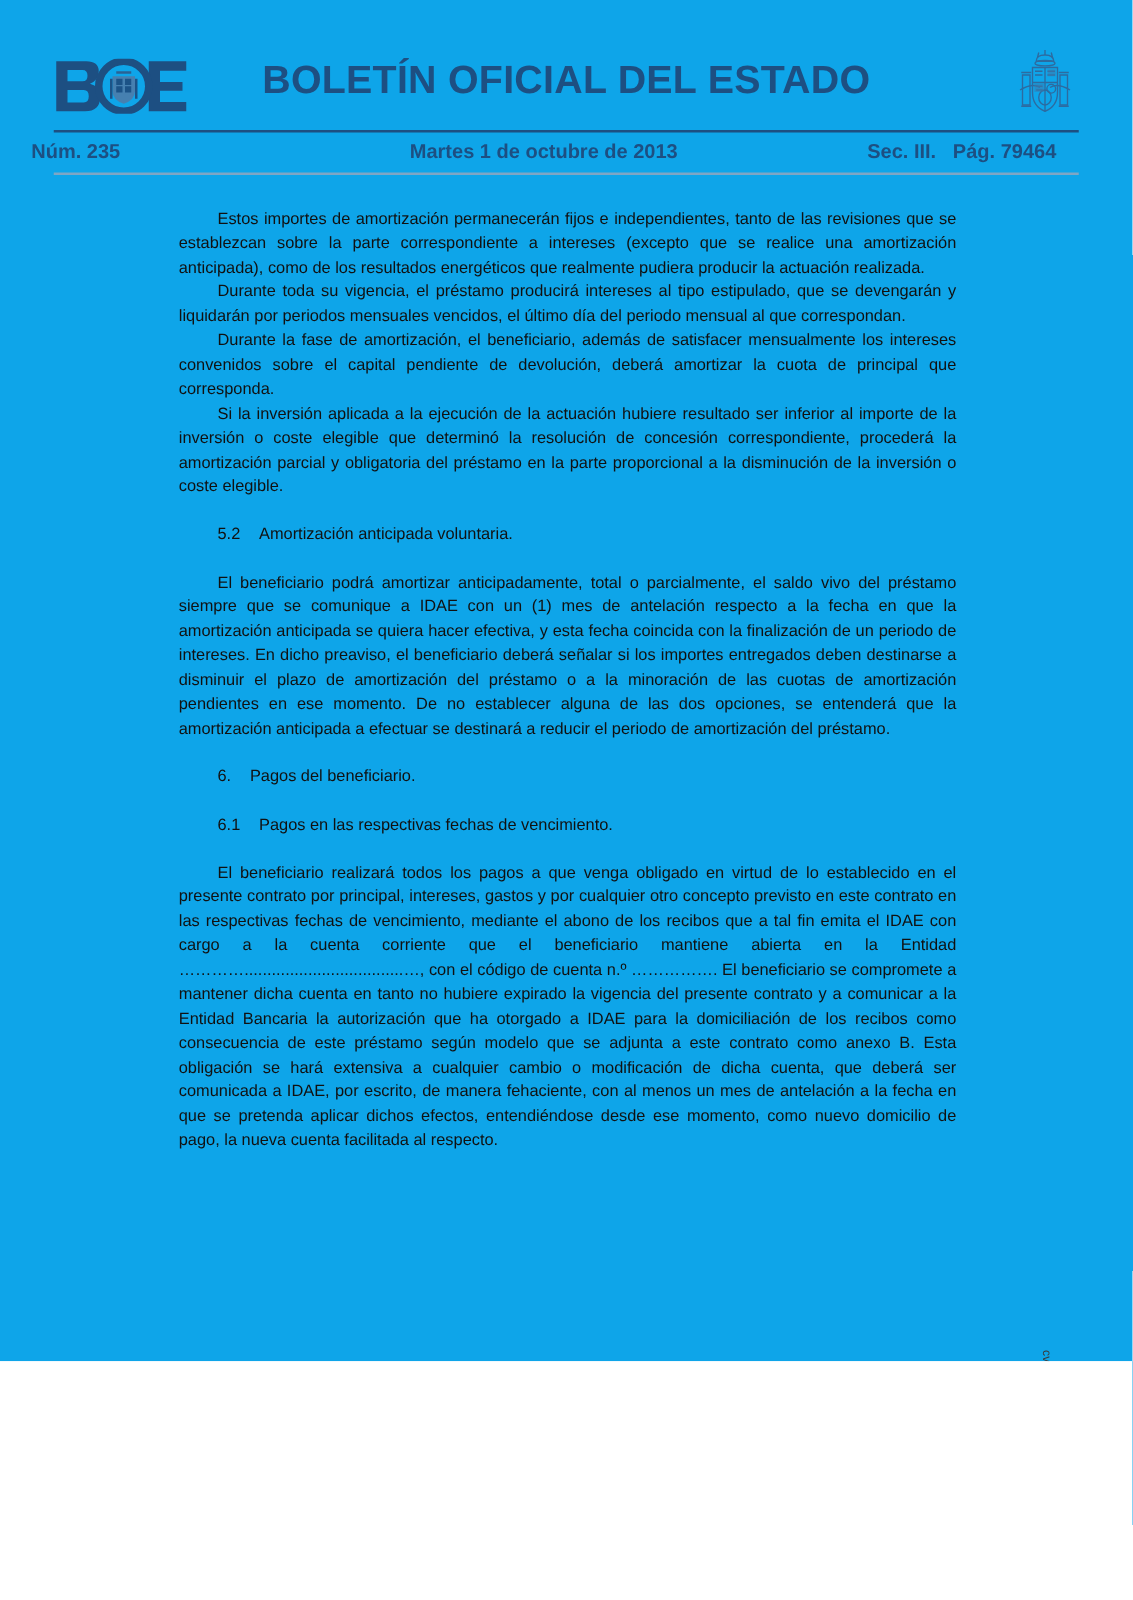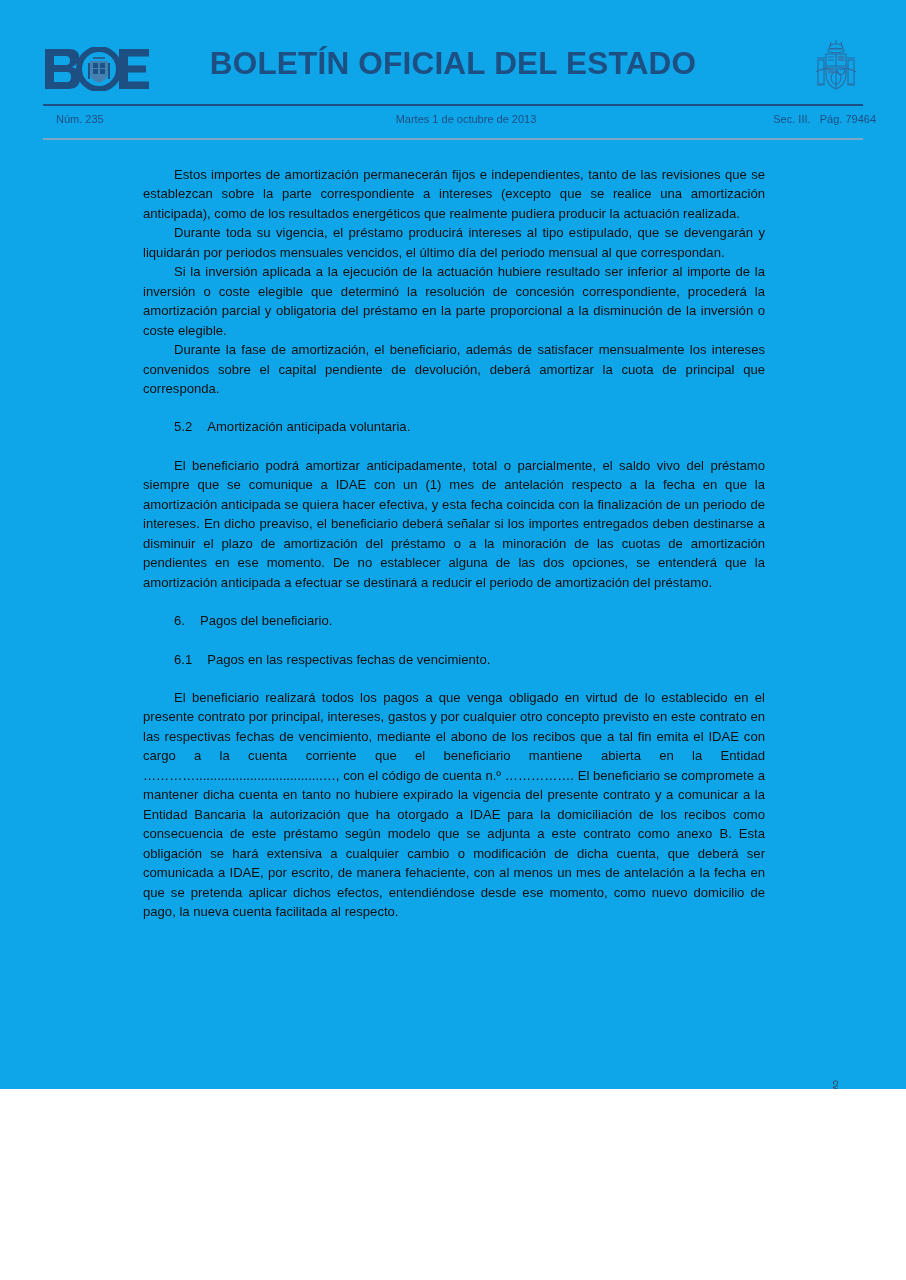--- a/index.html
+++ b/index.html
@@ -67,26 +67,26 @@
     position: absolute;
     left: 43px;
     top: 138px;
     width: 820px;
     height: 1.5px;
     background: #7fa6c4;
   }
 
   .hdr-row {
     position: absolute;
-    left: 56px;
+    left: 25px;
     top: 110px;
     width: 820px;
     height: 26px;
-    font-size: 11px;
-    font-weight: normal;
+    font-size: 16px;
+    font-weight: bold;
     color: #1d4f82;
   }
   .hdr-num {
     position: absolute;
     left: 0;
     top: 3px;
   }
   .hdr-date {
     position: absolute;
     left: 0;
@@ -212,22 +212,22 @@
     <span class="hdr-date">Martes 1 de octubre de 2013</span>
     <span class="hdr-right">Sec. III.   Pág. 79464</span>
   </div>
 
   <div class="rule-bottom"></div>
 
   <div class="content">
 
     <p class="para">Estos importes de amortización permanecerán fijos e independientes, tanto de las revisiones que se establezcan sobre la parte correspondiente a intereses (excepto que se realice una amortización anticipada), como de los resultados energéticos que realmente pudiera producir la actuación realizada.</p>
     <p class="para">Durante toda su vigencia, el préstamo producirá intereses al tipo estipulado, que se devengarán y liquidarán por periodos mensuales vencidos, el último día del periodo mensual al que correspondan.</p>
+    <p class="para">Durante la fase de amortización, el beneficiario, además de satisfacer mensualmente los intereses convenidos sobre el capital pendiente de devolución, deberá amortizar la cuota de principal que corresponda.</p>
     <p class="para">Si la inversión aplicada a la ejecución de la actuación hubiere resultado ser inferior al importe de la inversión o coste elegible que determinó la resolución de concesión correspondiente, procederá la amortización parcial y obligatoria del préstamo en la parte proporcional a la disminución de la inversión o coste elegible.</p>
-    <p class="para">Durante la fase de amortización, el beneficiario, además de satisfacer mensualmente los intereses convenidos sobre el capital pendiente de devolución, deberá amortizar la cuota de principal que corresponda.</p>
 
     <div class="gap-md"></div>
     <p class="heading"><span>5.2</span><span class="num-sp"></span><span>Amortización anticipada voluntaria.</span></p>
     <div class="gap-md"></div>
 
     <p class="para">El beneficiario podrá amortizar anticipadamente, total o parcialmente, el saldo vivo del préstamo siempre que se comunique a IDAE con un (1) mes de antelación respecto a la fecha en que la amortización anticipada se quiera hacer efectiva, y esta fecha coincida con la finalización de un periodo de intereses. En dicho preaviso, el beneficiario deberá señalar si los importes entregados deben destinarse a disminuir el plazo de amortización del préstamo o a la minoración de las cuotas de amortización pendientes en ese momento. De no establecer alguna de las dos opciones, se entenderá que la amortización anticipada a efectuar se destinará a reducir el periodo de amortización del préstamo.</p>
 
     <div class="gap-md"></div>
     <p class="heading"><span>6.</span><span class="num-sp"></span><span>Pagos del beneficiario.</span></p>
     <div class="gap-md"></div>

